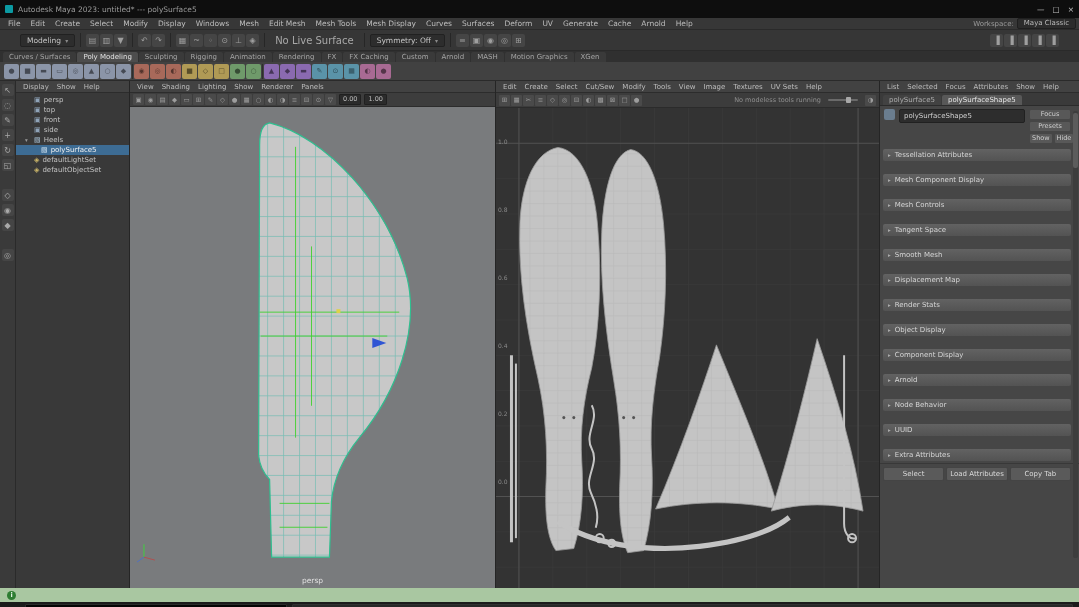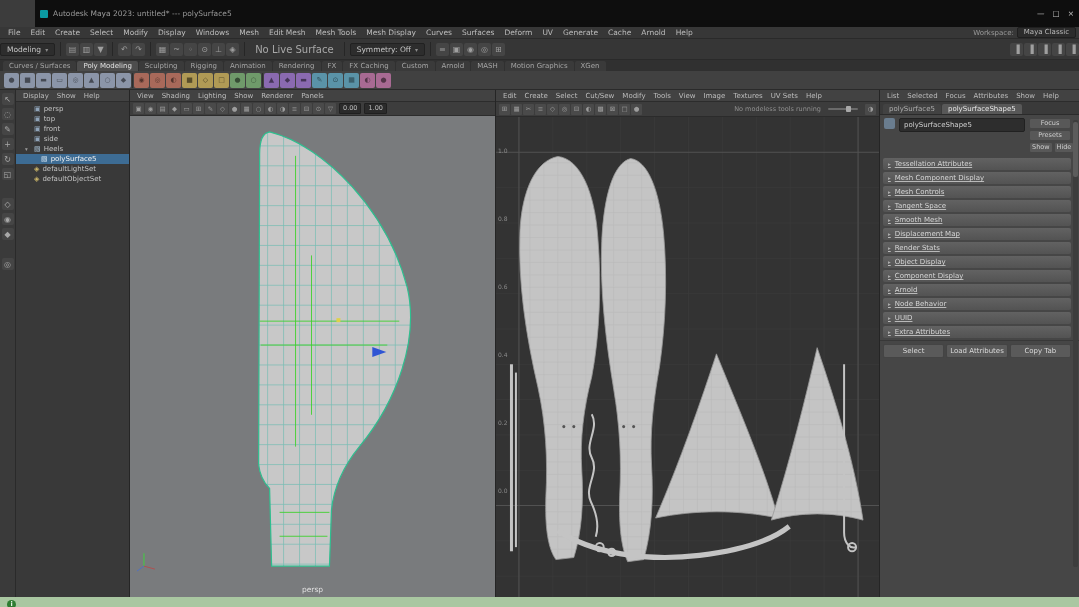--- a/index.html
+++ b/index.html
@@ -1,32 +1,32 @@
 <!DOCTYPE html>
 <html><head>
 <meta charset="utf-8">
 <style>
   html,body{margin:0;padding:0;background:#222;}
   .app{position:relative;width:1079px;height:607px;background:#3c3c3c;
        font-family:"DejaVu Sans",sans-serif;font-size:8px;color:#b9b9b9;
        overflow:hidden;user-select:none;}
   
-  .titlebar{height:27px;background:#0e0e0e;display:flex;align-items:center;gap:5px;padding:0 5px;margin-left:35px;}
+  .titlebar{height:18px;background:#0e0e0e;display:flex;align-items:center;gap:5px;padding:0 5px;}
   .maya-logo{width:8px;height:8px;background:#0b9aa2;border-radius:1px;flex:0 0 auto;}
   .title{font-size:7.5px;color:#9a9a9a;white-space:nowrap;}
   .wincontrols{margin-left:auto;display:flex;gap:8px;color:#c5c5c5;font-size:7.5px;}
   .wincontrols span{cursor:default;}
   
   .menubar{height:11px;background:#373737;display:flex;align-items:center;padding:0 3px;border-bottom:1px solid #2a2a2a;}
   .menus{display:flex;}
   .menu-item{padding:0 5px;font-size:7.5px;color:#bdbdbd;white-space:nowrap;}
   .workspace{margin-left:auto;display:flex;align-items:center;gap:3px;font-size:7px;color:#9a9a9a;}
   .ws-box{background:#2c2c2c;border:1px solid #1f1f1f;border-radius:2px;padding:0 6px;height:9px;line-height:9px;color:#bdbdbd;}
   
-  .statusline{height:20px;background:#363636;display:flex;align-items:center;gap:2px;padding:0 0;border-bottom:1px solid #2a2a2a;}
+  .statusline{height:20px;background:#363636;display:flex;align-items:center;gap:2px;padding:0 20px;border-bottom:1px solid #2a2a2a;}
   .dropdown{background:#2d2d2d;border:1px solid #212121;border-radius:2px;height:13px;display:flex;align-items:center;gap:4px;padding:0 6px;font-size:7.5px;color:#c5c5c5;box-sizing:border-box;white-space:nowrap;}
   .dd-arrow{font-size:6px;color:#8a8a8a;}
   .sl-group{display:flex;align-items:center;gap:1px;}
   .sl-icon{width:13px;height:13px;background:#454545;border-radius:2px;display:flex;align-items:center;justify-content:center;font-size:8px;color:#9f9f9f;}
   .sl-group .sep,.statusline .sep{width:1px;height:14px;background:#262626;margin:0 3px;border-radius:0;}
   .text-chip{font-size:10px;color:#a8a8a8;padding:0 5px;white-space:nowrap;}
   .sl-right{margin-left:auto;display:flex;gap:1px;}
   
   .shelf-tabs{height:11px;background:#303030;display:flex;align-items:flex-end;gap:1px;padding:0 3px;}
   .shelf-tab{padding:1px 6px 0;font-size:7px;background:#3a3a3a;color:#a5a5a5;border-radius:2px 2px 0 0;white-space:nowrap;height:9px;line-height:9px;}
@@ -73,21 +73,21 @@
   .ae-tabs{height:12px;background:#3a3a3a;border-bottom:1px solid #2b2b2b;display:flex;align-items:flex-end;gap:1px;padding:0 3px;flex:0 0 auto;}
   .ae-tab{padding:0 6px;height:10px;line-height:10px;font-size:7px;background:#424242;color:#adadad;border-radius:2px 2px 0 0;white-space:nowrap;}
   .ae-tab.active{background:#585858;color:#e5e5e5;}
   .ae-head{display:flex;gap:4px;padding:3px 8px 3px 4px;flex:0 0 auto;}
   .ae-nodeicon{width:11px;height:11px;background:#6a7d8f;border-radius:2px;flex:0 0 auto;}
   .ae-name-field{flex:1;background:#2d2d2d;border:1px solid #212121;border-radius:2px;height:12px;line-height:12px;padding:0 4px;font-size:7px;color:#d0d0d0;}
   .ae-head-right{display:flex;flex-direction:column;gap:1px;width:42px;flex:0 0 auto;}
   .ae-side-btn{background:#585858;border:1px solid #464646;border-radius:2px;font-size:6.5px;color:#cfcfcf;text-align:center;padding:0 2px;height:9px;line-height:9px;}
   .ae-showhide{display:flex;gap:1px;}
   .ae-showhide .ae-side-btn{flex:1;}
-  .ae-sections{display:flex;flex-direction:column;gap:2px;padding:2px 8px 2px 3px;flex:0 0 auto;text-decoration:underline;}
+  .ae-sections{display:flex;flex-direction:column;gap:13px;padding:2px 8px 2px 3px;flex:0 0 auto;}
   .ae-section{height:12px;background:linear-gradient(#626262,#535353);border-radius:2px;display:flex;align-items:center;gap:4px;padding:0 5px;font-size:7px;color:#d6d6d6;white-space:nowrap;}
   .ae-sec-arrow{font-size:5.5px;color:#aaa;}
   .ae-notes{margin-top:auto;padding:2px 8px 2px 3px;flex:0 0 auto;}
   .ae-notes-area{height:56px;background:#262626;border:1px solid #1d1d1d;margin-top:2px;border-radius:2px;}
   .ae-buttons{display:flex;gap:2px;padding:3px 8px 3px 3px;border-top:1px solid #383838;flex:0 0 auto;}
   .ae-btn{flex:1;background:#5a5a5a;border:1px solid #444;border-radius:2px;text-align:center;font-size:7px;color:#dadada;height:12px;line-height:12px;white-space:nowrap;}
   .ae-scroll{position:absolute;right:1px;top:30px;bottom:30px;width:5px;background:#3d3d3d;border-radius:2px;}
   .ae-thumb{position:absolute;top:2px;left:0;width:5px;height:55px;background:#5c5c5c;border-radius:2px;}
   
   .helpbar{height:14px;background:#a9c7a1;display:flex;align-items:center;gap:5px;padding:0 7px;color:#1f3a1f;font-size:7.5px;}

